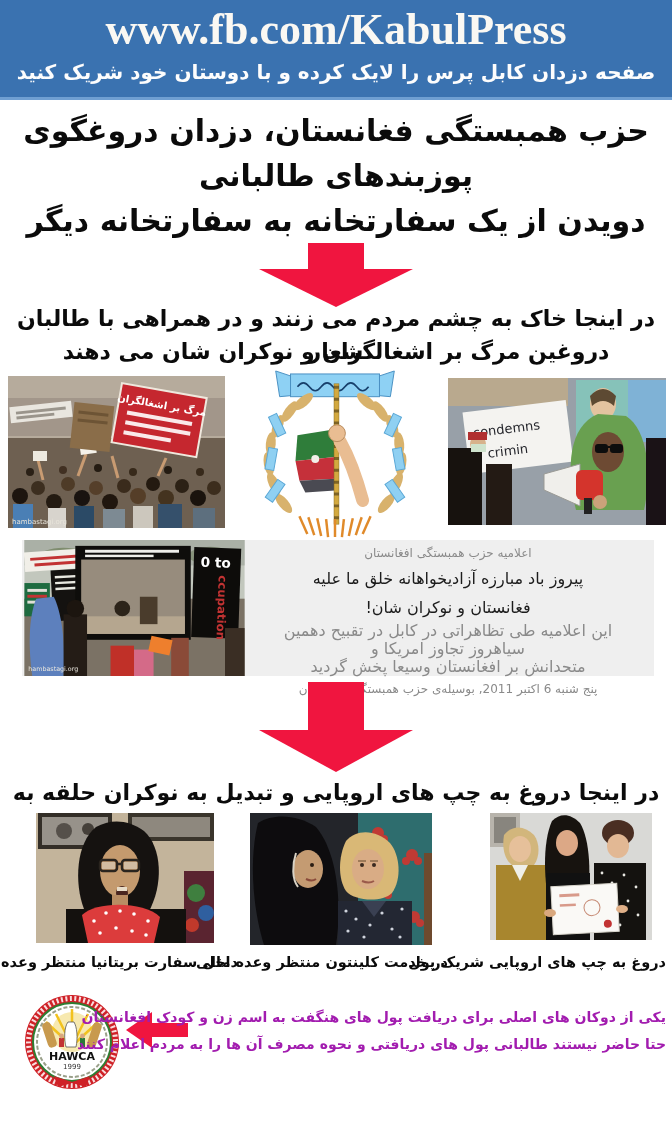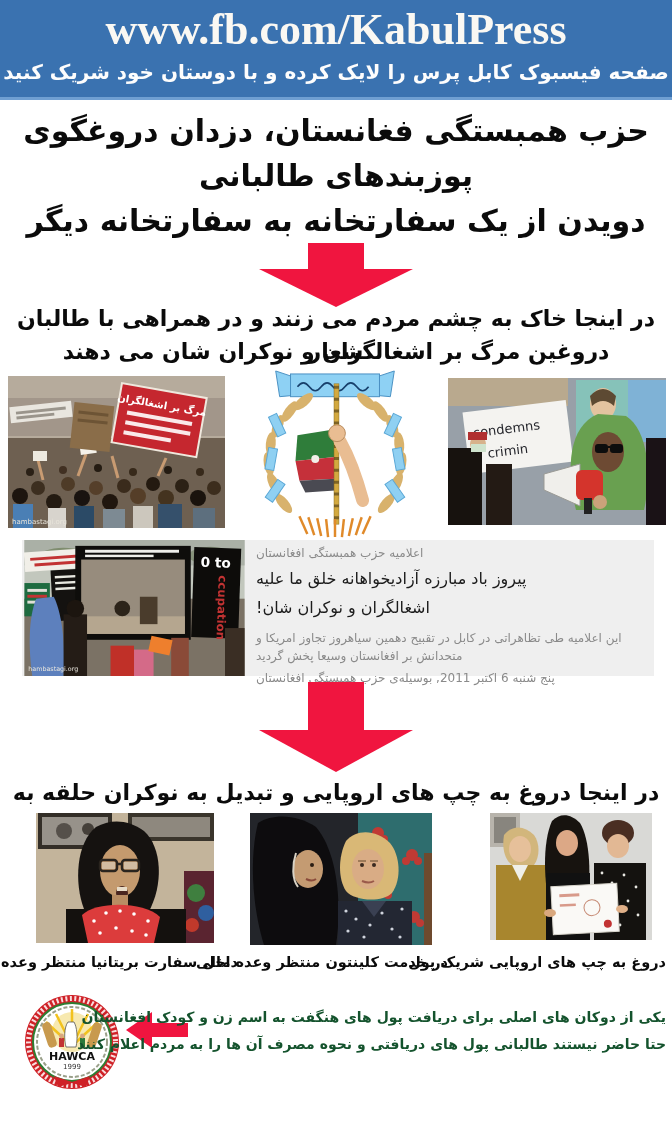--- a/index.html
+++ b/index.html
@@ -20,40 +20,40 @@
   .head-down{position:absolute;width:0;height:0;border-left:77px solid transparent;
              border-right:77px solid transparent;border-top:38px solid #f0153f;}
   .head-left{position:absolute;width:0;height:0;border-top:18px solid transparent;
              border-bottom:18px solid transparent;border-right:26px solid #f0153f;}
   
   .lead{position:absolute;width:100%;text-align:center;direction:rtl;color:#0b0b0b;
         font-weight:bold;font-size:22px;line-height:33px;}
   
   .gbox{position:absolute;left:22px;top:540px;width:632px;height:136px;background:#efefef;}
   .gbox-photo{position:absolute;left:0;top:0;width:225px;height:136px;}
-  .gbox-text{position:absolute;right:14px;top:6px;width:384px;direction:rtl;text-align:left;}
+  .gbox-text{position:absolute;right:14px;top:6px;width:384px;direction:rtl;text-align:center;}
   .gbox-label{font-size:12px;color:#8a8a8a;margin-bottom:4px;}
   .gbox-title{font-size:16px;color:#1c1c1c;line-height:29px;}
-  .gbox-body{font-size:12px;color:#8a8a8a;line-height:18px;margin-top:7px;}
+  .gbox-body{font-size:16px;color:#8a8a8a;line-height:18px;}
   .gbox-date{font-size:12px;color:#8a8a8a;margin-top:6px;}
   .caption{position:absolute;top:954px;text-align:center;direction:rtl;font-weight:bold;
            font-size:14.5px;color:#0b0b0b;white-space:nowrap;}
   .note{position:absolute;left:170px;top:1004px;width:496px;text-align:center;direction:rtl;
-        font-weight:bold;font-size:14px;line-height:27px;color:#14532d;white-space:nowrap;}
+        font-weight:bold;font-size:14px;line-height:27px;color:#a21caf;white-space:nowrap;}
   .ph{position:absolute;}
   svg{display:block;}
 </style>
 </head>
 <body>
 
 <div id="poster">
 
   <div class="hdr">
     <div class="hdr-url">www.fb.com/KabulPress</div>
-    <div class="hdr-tag">صفحه فیسبوک کابل پرس را لایک کرده و با دوستان خود شریک کنید</div>
+    <div class="hdr-tag">صفحه دزدان کابل پرس را لایک کرده و با دوستان خود شریک کنید</div>
     <div class="hdr-edge"></div>
   </div>
 
   <div class="h1">
     <div>حزب همبستگی فغانستان، دزدان دروغگوی</div>
     <div>پوزبندهای طالبانی</div>
     <div>دویدن از یک سفارتخانه به سفارتخانه دیگر</div>
   </div>
 
   <div>
@@ -283,21 +283,21 @@
           <rect x="88" y="108" width="24" height="31" fill="#c03028"></rect>
           <rect x="112" y="112" width="20" height="27" fill="#d46a88"></rect>
           <rect x="128" y="100" width="22" height="16" fill="#ee7f2d" transform="rotate(12 139 108)"></rect>
         </g>
         <text x="4" y="134" font-size="6.5" fill="#e9e6de">hambastagi.org</text>
       </svg>
     </div>
     <div class="gbox-text">
       <div class="gbox-label">اعلامیه حزب همبستگی افغانستان</div>
       <div class="gbox-title">پیروز باد مبارزه آزادیخواهانه خلق ما علیه</div>
-      <div class="gbox-title">اشغالگران و نوکران شان!</div>
+      <div class="gbox-title">فغانستان و نوکران شان!</div>
       <div class="gbox-body">
         <div>این اعلامیه طی تظاهراتی در کابل در تقبیح دهمین سیاهروز تجاوز امریکا و</div>
         <div>متحدانش بر افغانستان وسیعا پخش گردید</div>
       </div>
       <div class="gbox-date">پنج شنبه 6 اکتبر 2011, بوسیله‌ی حزب همبستگی افغانستان</div>
     </div>
   </div>
 
   <div>
     <div class="stem" style="left:308px;top:682px;width:56px;height:48px;"></div>

